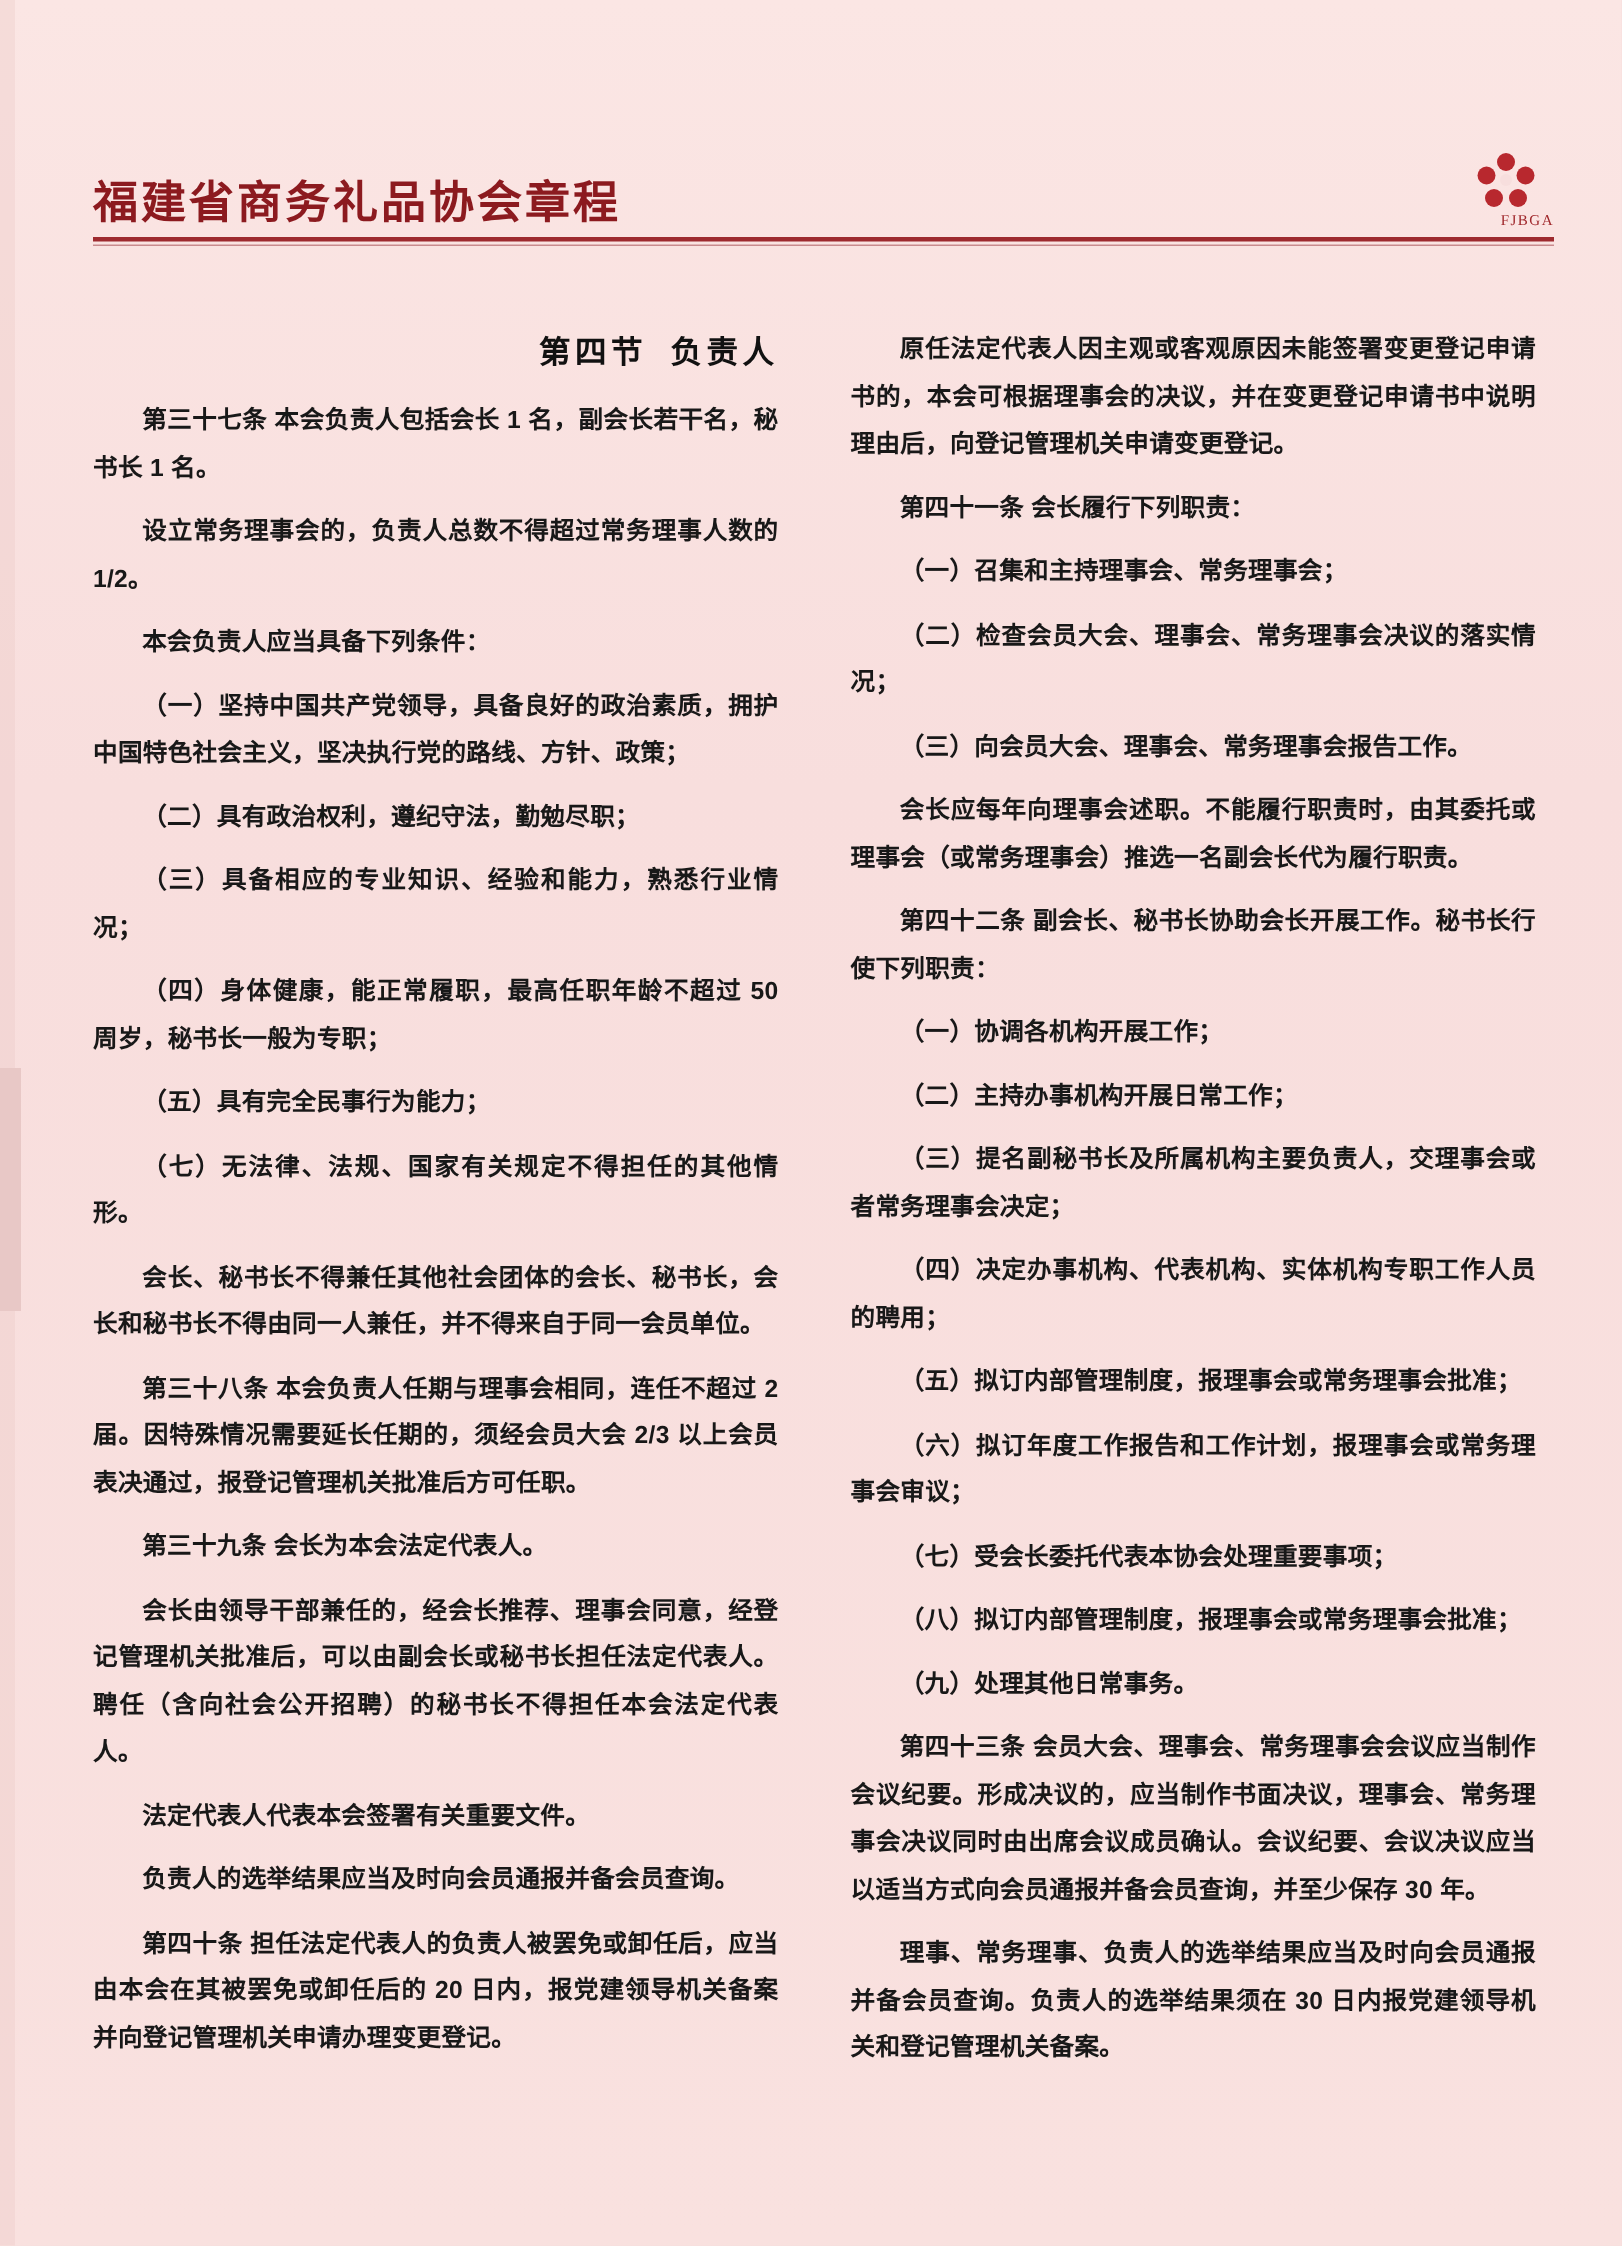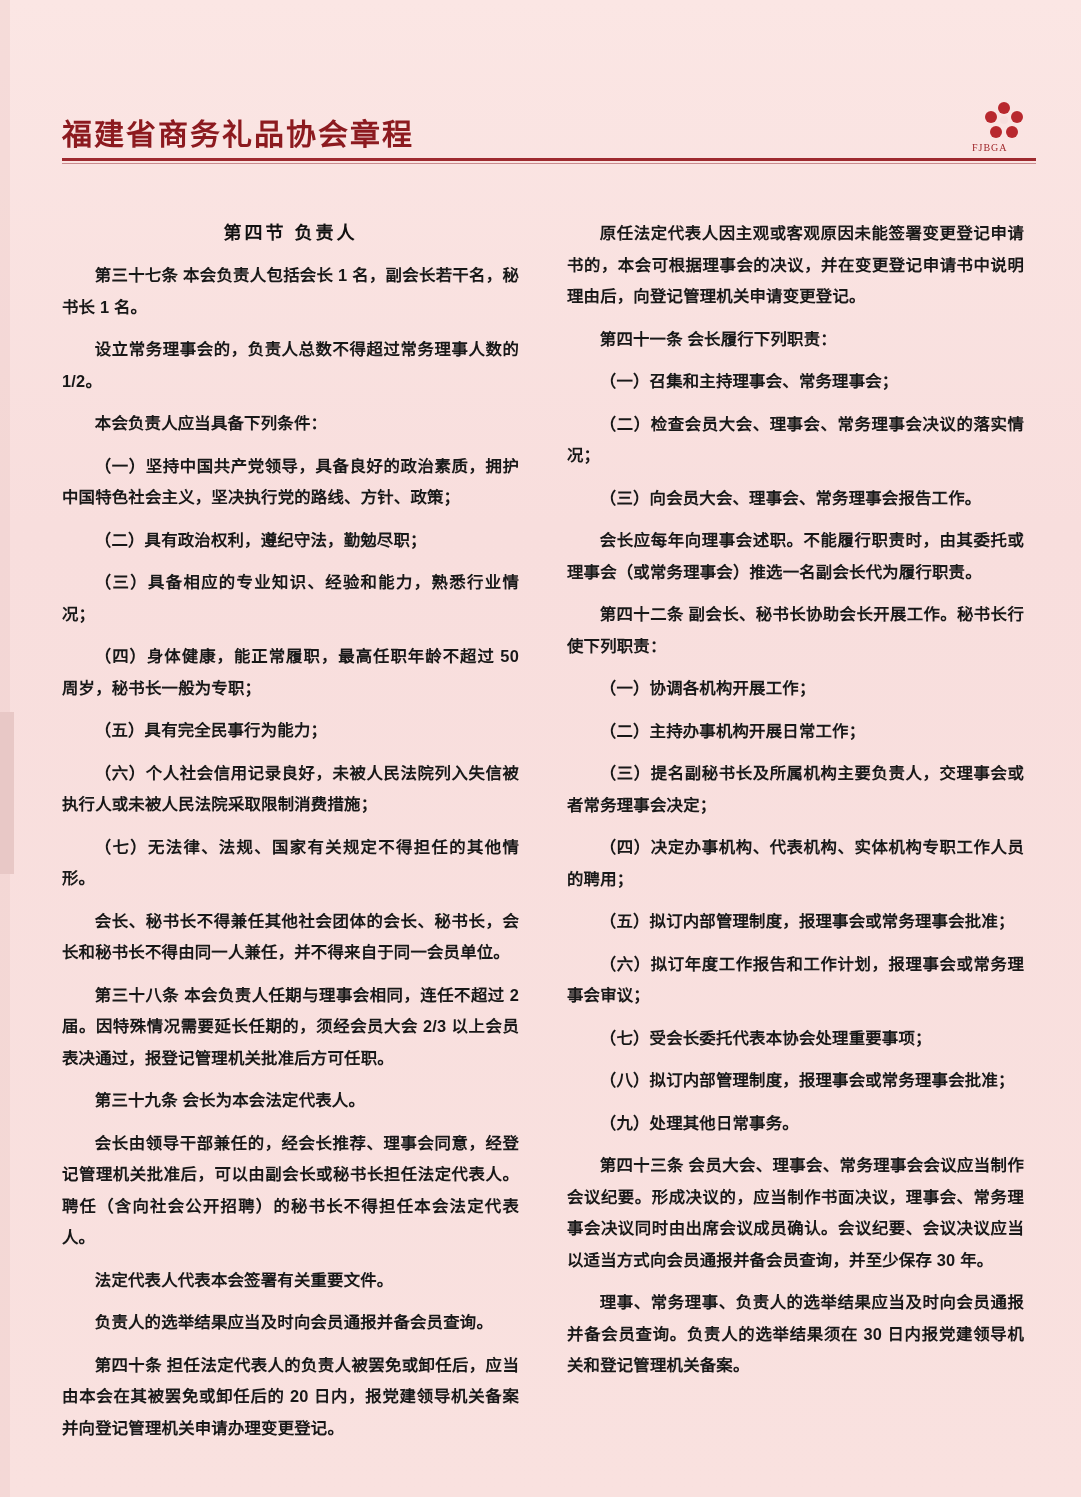--- a/index.html
+++ b/index.html
@@ -70,21 +70,21 @@
     right: 45px;
     top: 163px;
     height: 1px;
     background: #c98b8e;
   }
   .logo {
     position: absolute;
     right: 45px;
     top: 100px;
     width: 64px;
-    text-align: left;
+    text-align: right;
   }
   .logo svg { display: block; margin: 0 auto; }
   .logo-text {
     font-family: "Liberation Serif", "DejaVu Serif", serif;
     font-size: 10px;
     letter-spacing: 1px;
     color: #a0282c;
     margin-top: 2px;
   }
   
@@ -93,24 +93,24 @@
     left: 62px;
     top: 218px;
     width: 962px;
     display: flex;
     gap: 48px;
   }
   .col {
     width: 457px;
   }
   .section-heading {
-    text-align: center;
-    font-family: Liberation Sans, sans-serif;
+    text-align: right;
+    font-family: Liberation Mono, monospace;
     font-weight: bold;
-    font-size: 18px;
+    font-size: 21px;
     letter-spacing: 3px;
     color: #111;
     margin: 0 0 16px 0;
   }
   p.para {
     margin: 0 0 11px 0;
     font-size: 16.4px;
     line-height: 1.92;
     text-align: justify;
     text-justify: inter-ideograph;
@@ -157,21 +157,20 @@
     <div class="col col-left">
       <h2 class="section-heading">第四节  负责人</h2>
       <p class="para">第三十七条 本会负责人包括会长 1 名，副会长若干名，秘书长 1 名。</p>
       <p class="para">设立常务理事会的，负责人总数不得超过常务理事人数的 1/2。</p>
       <p class="para">本会负责人应当具备下列条件：</p>
       <p class="para">（一）坚持中国共产党领导，具备良好的政治素质，拥护中国特色社会主义，坚决执行党的路线、方针、政策；</p>
       <p class="para">（二）具有政治权利，遵纪守法，勤勉尽职；</p>
       <p class="para">（三）具备相应的专业知识、经验和能力，熟悉行业情况；</p>
       <p class="para">（四）身体健康，能正常履职，最高任职年龄不超过 50 周岁，秘书长一般为专职；</p>
       <p class="para">（五）具有完全民事行为能力；</p>
-      <p class="para">（六）个人社会信用记录良好，未被人民法院列入失信被执行人或未被人民法院采取限制消费措施；</p>
       <p class="para">（七）无法律、法规、国家有关规定不得担任的其他情形。</p>
       <p class="para">会长、秘书长不得兼任其他社会团体的会长、秘书长，会长和秘书长不得由同一人兼任，并不得来自于同一会员单位。</p>
       <p class="para">第三十八条 本会负责人任期与理事会相同，连任不超过 2 届。因特殊情况需要延长任期的，须经会员大会 2/3 以上会员表决通过，报登记管理机关批准后方可任职。</p>
       <p class="para">第三十九条 会长为本会法定代表人。</p>
       <p class="para">会长由领导干部兼任的，经会长推荐、理事会同意，经登记管理机关批准后，可以由副会长或秘书长担任法定代表人。聘任（含向社会公开招聘）的秘书长不得担任本会法定代表人。</p>
       <p class="para">法定代表人代表本会签署有关重要文件。</p>
       <p class="para">负责人的选举结果应当及时向会员通报并备会员查询。</p>
       <p class="para">第四十条 担任法定代表人的负责人被罢免或卸任后，应当由本会在其被罢免或卸任后的 20 日内，报党建领导机关备案并向登记管理机关申请办理变更登记。</p>
     </div>
 

